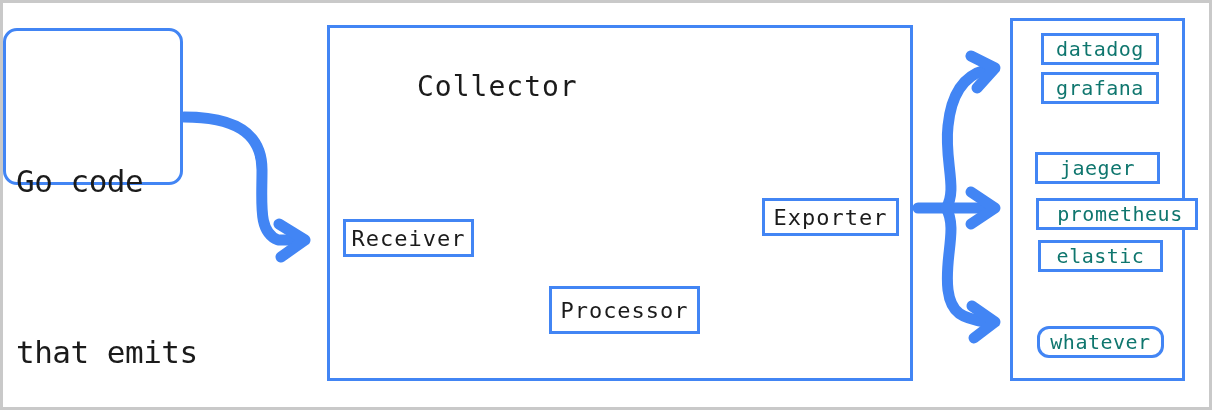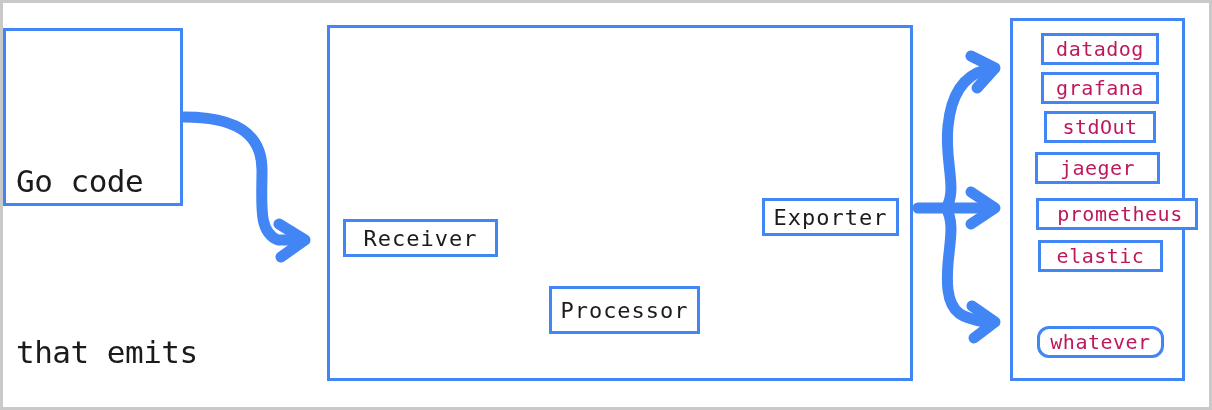--- a/index.html
+++ b/index.html
@@ -42,28 +42,29 @@
     justify-content: center;
     color: #1b1b1b;
     white-space: pre;
   }
 
   
   #source-box {
     left: 3px;
     top: 28px;
     width: 180px;
-    height: 178px;
+    height: 157px;
     display: block;
     padding: 8px 10px 0 10px;
     font-size: 31px;
     line-height: 57px;
     letter-spacing: -0.5px;
     font-family: "DejaVu Sans Mono", "Liberation Mono", monospace;
     text-align: left;
+    border-radius: 14px;
   }
   #source-box .ln { display: block; }
 
   
   #collector-box {
     left: 327px;
     top: 25px;
     width: 586px;
     height: 356px;
     display: block;
@@ -75,21 +76,21 @@
     top: 70px;
     font-size: 28px;
     color: #1b1b1b;
     letter-spacing: 1px;
     white-space: pre;
   }
 
   #receiver-box {
     left: 343px;
     top: 219px;
-    width: 155px;
+    width: 131px;
     height: 38px;
     font-size: 22px;
     letter-spacing: 1px;
   }
   #processor-box {
     left: 549px;
     top: 286px;
     width: 151px;
     height: 48px;
     font-size: 22px;
@@ -117,21 +118,21 @@
   }
   .backend-box {
     position: absolute;
     box-sizing: border-box;
     background: #ffffff;
     border: 3px solid #4285f4;
     display: flex;
     align-items: center;
     justify-content: center;
     font-size: 20px;
-    color: #be185d;
+    color: #0f766e;
     height: 32px;
     white-space: pre;
     letter-spacing: 0.5px;
   }
 </style>
 </head>
 <body>
 
 <div id="canvas">
 
@@ -175,29 +176,29 @@
     </g>
   </svg>
 
   <div class="node" id="source-box">
     <span class="ln">Go code</span>
     <span class="ln">that emits</span>
     
   </div>
 
   <div class="node" id="collector-box"></div>
+  <div id="collector-title">Collector</div>
 
   <div class="node" id="receiver-box">Receiver</div>
   <div class="node" id="processor-box">Processor</div>
   <div class="node" id="exporter-box">Exporter</div>
 
   <div id="backends-panel">
     <div class="backend-box" style="left:28px;  top:12px;  width:118px;">datadog</div>
     <div class="backend-box" style="left:28px;  top:51px;  width:118px;">grafana</div>
-    <div class="backend-box" style="left:31px;  top:90px;  width:112px;">stdOut</div>
     <div class="backend-box" style="left:22px;  top:131px; width:125px;">jaeger</div>
     <div class="backend-box" style="left:23px;  top:177px; width:162px;padding-left:6px;">prometheus</div>
     <div class="backend-box" style="left:25px;  top:219px; width:125px;">elastic</div>
     <div class="backend-box" style="left:24px;  top:305px; width:127px;border-radius:12px;">whatever</div>
   </div>
 
   <div class="page-frame"></div>
 </div>
 
 </body></html>

